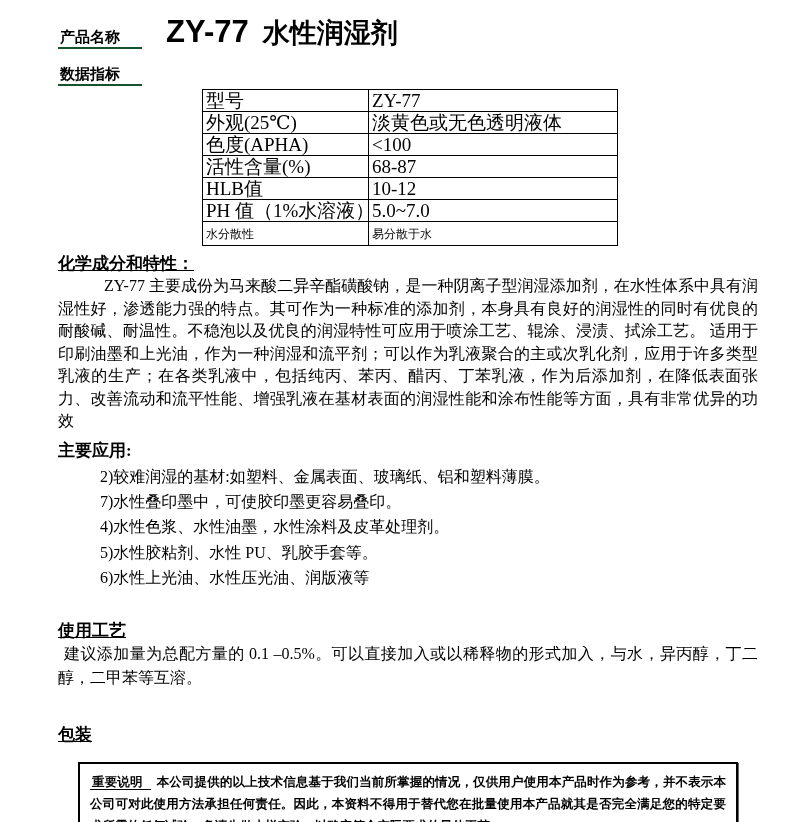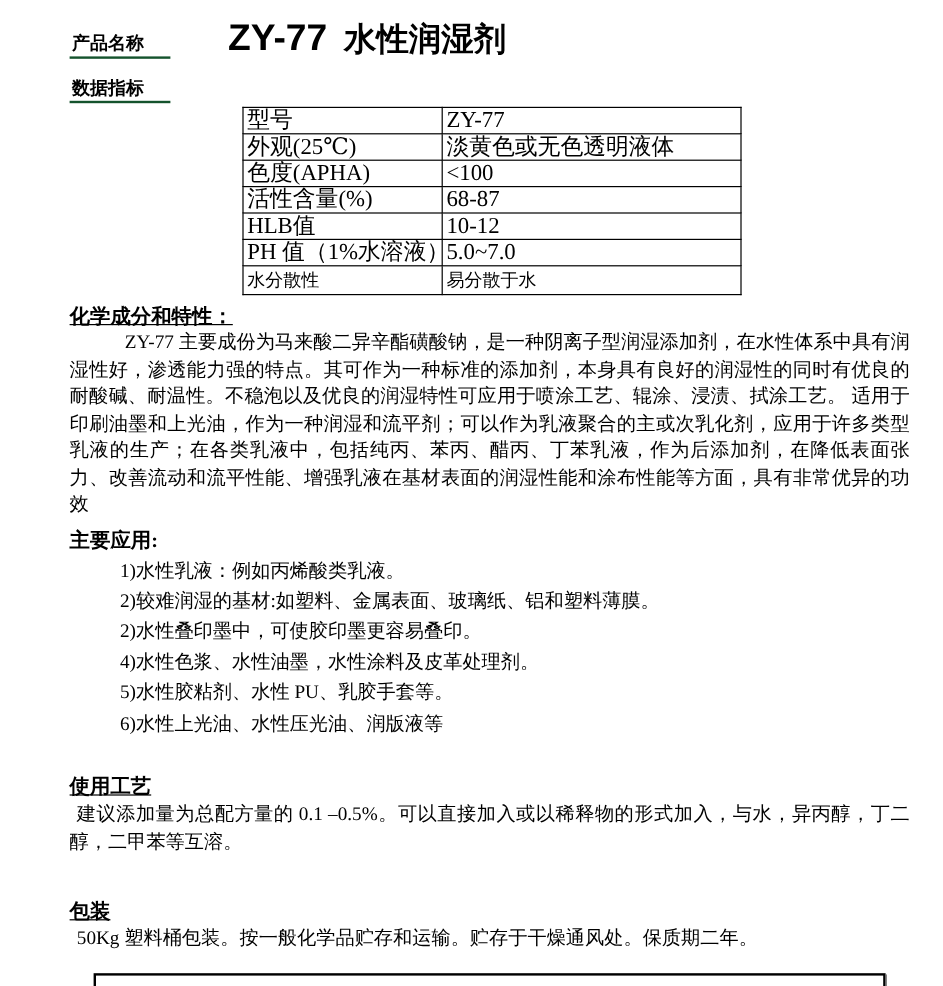--- a/index.html
+++ b/index.html
@@ -12,21 +12,21 @@
 
   
   .header-row{display:flex;align-items:flex-start;}
   .side-label{
     font-weight:bold;font-size:15px;line-height:18px;
     border-bottom:2px solid #14532d;
     padding:2px 22px 1px 2px;
     margin-top:12px;
     white-space:nowrap;
   }
-  .doc-title{margin-left:48px;white-space:nowrap;text-align:right;}
+  .doc-title{margin-left:24px;white-space:nowrap;text-align:right;}
   .title-model{
     font-family:"Liberation Sans","DejaVu Sans",sans-serif;
     font-weight:bold;font-size:31px;letter-spacing:0px;
   }
   .title-name{
     font-weight:bold;font-size:27px;margin-left:10px;
   }
 
   .specs-label{display:inline-block;}
 
@@ -40,21 +40,21 @@
   table.spec td{
     border:1px solid #000;
     font-size:19px;
     line-height:16px;
     padding:2px 2px 2px 3px;
     height:17px;
     overflow:hidden;white-space:nowrap;
   }
   table.spec td.k{width:160px;}
   table.spec td.v{width:243px;}
-  table.spec tr:last-child td{font-size:15px;height:19px;}
+  table.spec tr:last-child td{font-size:12px;height:19px;}
 
   .section-heading{
     font-weight:bold;font-size:17px;line-height:20px;
     margin-top:8px;
   }
   .underlined{text-decoration:underline;}
 
   .body-par{
     font-size:16px;line-height:22.5px;
     width:700px;
@@ -139,31 +139,29 @@
         <td class="v">易分散于水</td>
       </tr>
     </tbody>
   </table>
 
   <div class="section-heading"><span class="underlined">化学成分和特性：</span></div>
   <div class="body-par chem-par">ZY-77 主要成份为马来酸二异辛酯磺酸钠，是一种阴离子型润湿添加剂，在水性体系中具有润湿性好，渗透能力强的特点。其可作为一种标准的添加剂，本身具有良好的润湿性的同时有优良的耐酸碱、耐温性。不稳泡以及优良的润湿特性可应用于喷涂工艺、辊涂、浸渍、拭涂工艺。 适用于印刷油墨和上光油，作为一种润湿和流平剂；可以作为乳液聚合的主或次乳化剂，应用于许多类型乳液的生产；在各类乳液中，包括纯丙、苯丙、醋丙、丁苯乳液，作为后添加剂，在降低表面张力、改善流动和流平性能、增强乳液在基材表面的润湿性能和涂布性能等方面，具有非常优异的功效</div>
 
   <div class="section-heading">主要应用:</div>
   <ul class="app-list">
-    <li>1)水性乳液：例如丙烯酸类乳液。</li>
     <li>2)较难润湿的基材:如塑料、金属表面、玻璃纸、铝和塑料薄膜。</li>
-    <li>2)水性叠印墨中，可使胶印墨更容易叠印。</li>
+    <li>7)水性叠印墨中，可使胶印墨更容易叠印。</li>
     <li>4)水性色浆、水性油墨，水性涂料及皮革处理剂。</li>
     <li>5)水性胶粘剂、水性 PU、乳胶手套等。</li>
     <li>6)水性上光油、水性压光油、润版液等</li>
   </ul>
 
   <div class="section-heading usage-heading"><span class="underlined">使用工艺</span></div>
   <div class="body-par usage-par">建议添加量为总配方量的 0.1 –0.5%。可以直接加入或以稀释物的形式加入，与水，异丙醇，丁二醇，二甲苯等互溶。</div>
 
   <div class="section-heading pack-heading"><span class="underlined">包装</span></div>
-  <div class="body-par pack-par">50Kg 塑料桶包装。按一般化学品贮存和运输。贮存于干燥通风处。保质期二年。</div>
 
   <div class="disclaimer-box">
     <span class="disclaimer-label">重要说明</span><span>本公司提供的以上技术信息基于我们当前所掌握的情况，仅供用户使用本产品时作为参考，并不表示本公司可对此使用方法承担任何责任。因此，本资料不得用于替代您在批量使用本产品就其是否完全满足您的特定要求所需的任何试验，务请先做小样实验，以确定符合实际要求的最佳工艺。</span>
   </div>
 
 </div>
 
 </body></html>

